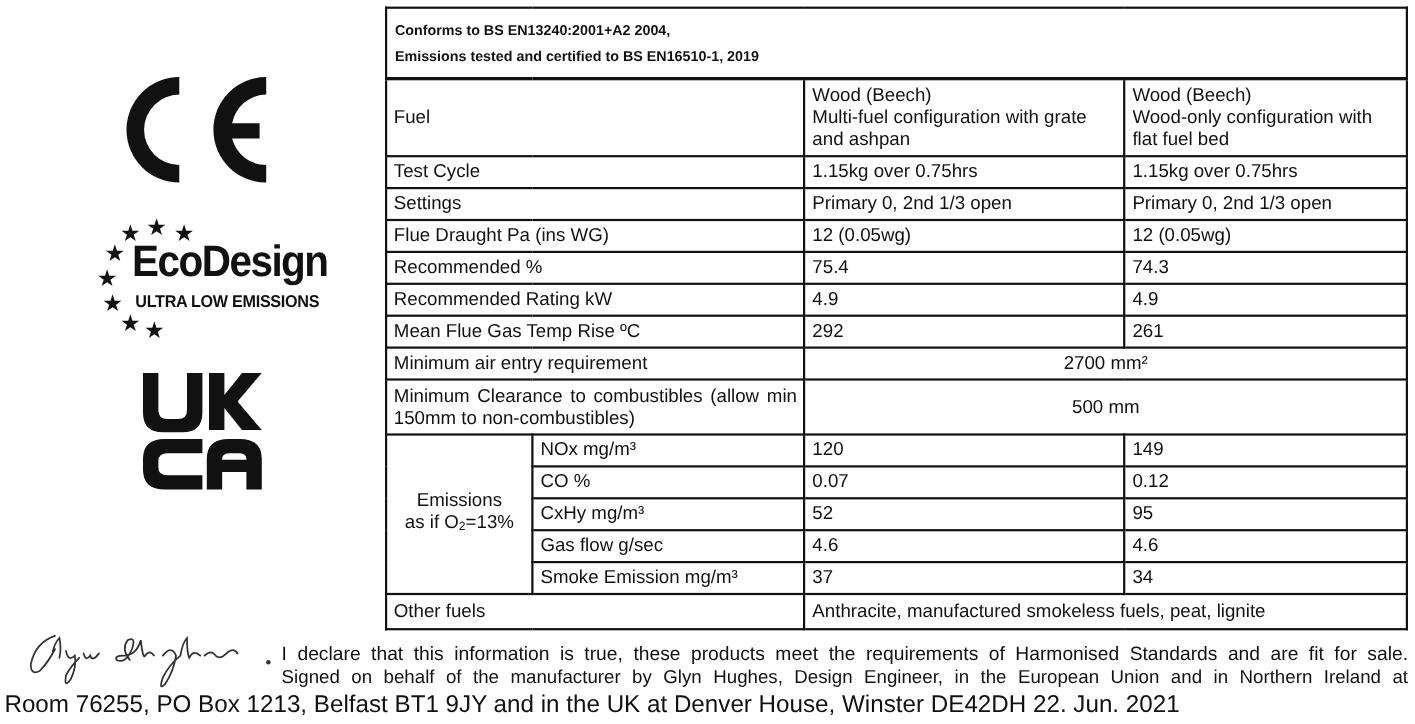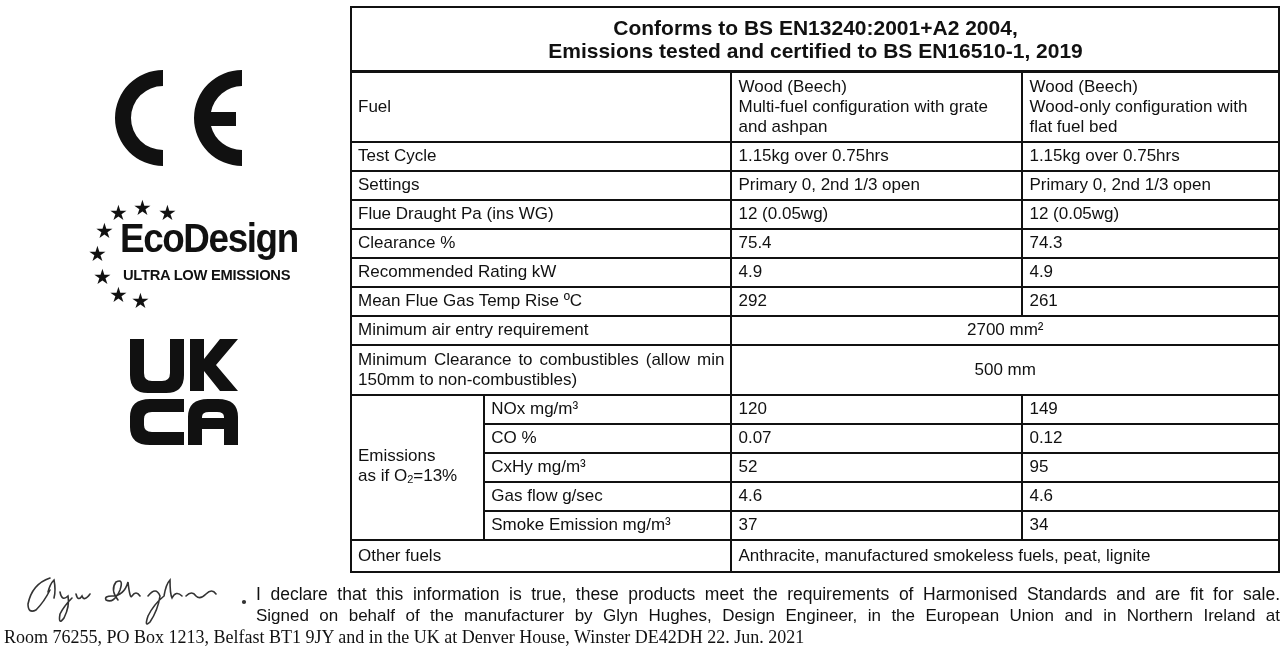--- a/index.html
+++ b/index.html
@@ -11,33 +11,33 @@
   .eco .word { position: absolute; left: 35px; top: 20px; font-size: 40px; font-weight: bold;
                letter-spacing: -1.5px; color: #111; transform: scaleX(0.92); transform-origin: left; }
   .eco .sub { position: absolute; left: 38px; top: 70px; font-size: 15.5px; font-weight: bold;
               color: #111; letter-spacing: -0.3px; transform: scaleX(0.95); transform-origin: left; }
   .eco .star { position: absolute; font-size: 21px; line-height: 1; color: #111; }
   .ukca { position: absolute; left: 128px; top: 337px; width: 112px; height: 110px; }
 
   table.spec { position: absolute; left: 350px; top: 6px; width: 930px; border-collapse: collapse;
                font-size: 17px; }
   table.spec td { border: 2.5px solid #111; padding: 2px 6px; vertical-align: middle; line-height: 20px; }
-  table.spec td.hdr { font-weight: bold; padding: 8px 6px 8px 7px; line-height: 23px; font-size: 21px; border-bottom-width: 3px; text-align: center; }
+  table.spec td.hdr { font-weight: bold; padding: 8px 6px 8px 7px; line-height: 23px; font-size: 13px; border-bottom-width: 3px; }
   td.c1 { width: 369px; }
   td.c2 { width: 280px; }
   td.c3 { width: 245px; }
   td.center { text-align: center; }
   td.justify { text-align: justify; text-align-last: left; }
-  td.emis-lbl { width: 120px; }
+  td.emis-lbl { text-align: center; width: 120px; }
   td.emis-sub { width: 236px; }
   sub.o2 { font-size: 11px; vertical-align: -2px; }
   .sig { position: absolute; left: 20px; top: 570px; width: 230px; height: 58px; }
   .line1 { position: absolute; left: 256px; top: 584px; width: 1024px; text-align: justify; text-align-last: justify; font-size: 17.5px; }
   .line2 { position: absolute; left: 256px; top: 606px; width: 1024px; text-align: justify; text-align-last: justify; font-size: 17px; }
-  .line3 { position: absolute; left: 4px; top: 627px; font-size: 18px; white-space: nowrap; font-family: Liberation Serif, serif; }
+  .line3 { position: absolute; left: 4px; top: 627px; font-size: 22px; white-space: nowrap; }
 </style>
 </head>
 <body>
 
 <div class="logos">
   <svg class="ce" viewBox="0 0 140 105">
     <path d="M55 4 A48 48 0 1 0 55 100 L55 84 A32 32 0 1 1 55 20 Z" fill="#111"></path>
     <path d="M134 4 A48 48 0 1 0 134 100 L134 84 A32 32 0 0 1 103 60 L128 60 L128 46 L103 46 A32 32 0 0 1 134 20 Z" fill="#111"></path>
   </svg>
 
@@ -94,21 +94,21 @@
     <td colspan="2">Settings</td>
     <td>Primary 0, 2nd 1/3 open</td>
     <td>Primary 0, 2nd 1/3 open</td>
   </tr>
   <tr style="height:29px;">
     <td colspan="2">Flue Draught Pa (ins WG)</td>
     <td>12 (0.05wg)</td>
     <td>12 (0.05wg)</td>
   </tr>
   <tr style="height:29px;">
-    <td colspan="2">Clearance %</td>
+    <td colspan="2">Recommended %</td>
     <td>75.4</td>
     <td>74.3</td>
   </tr>
   <tr style="height:29px;">
     <td colspan="2">Recommended Rating kW</td>
     <td>4.9</td>
     <td>4.9</td>
   </tr>
   <tr style="height:29px;padding-left:28px;">
     <td colspan="2">Mean Flue Gas Temp Rise ºC</td>

